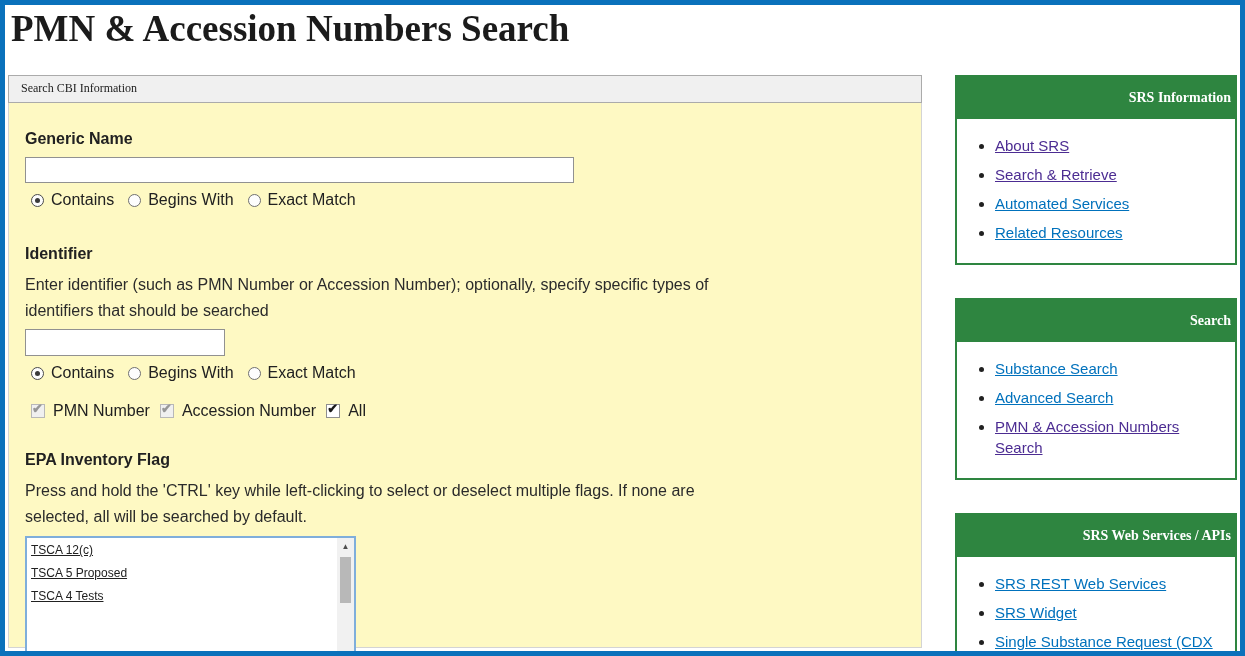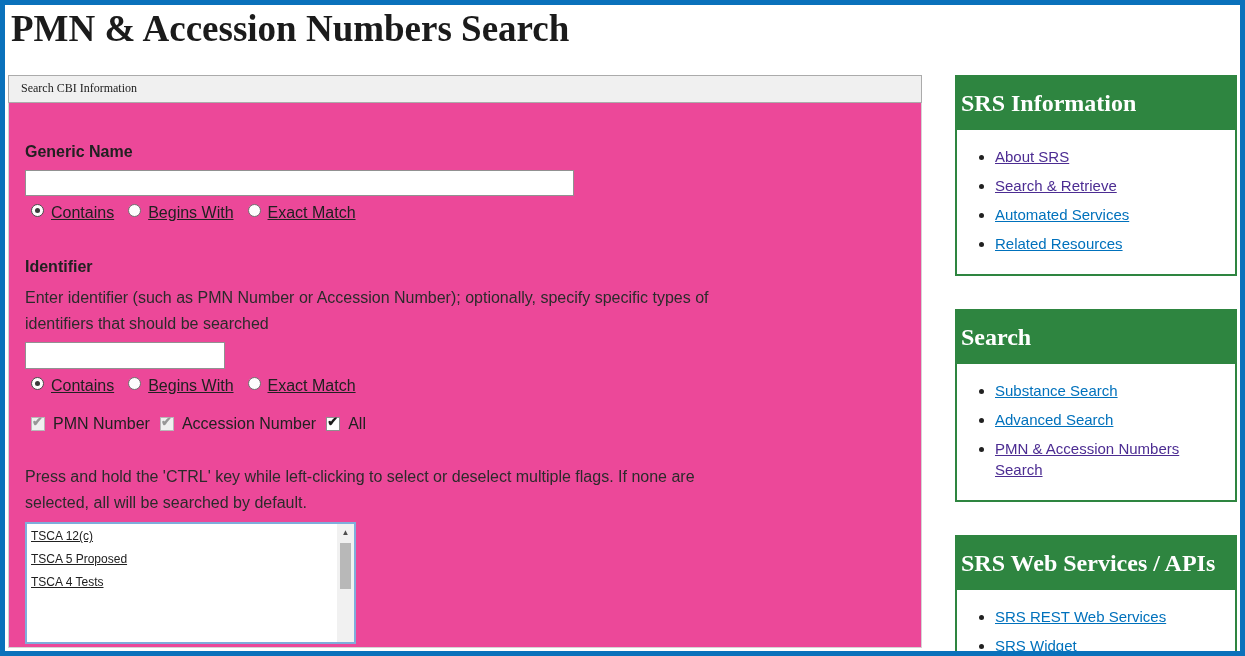--- a/index.html
+++ b/index.html
@@ -37,24 +37,24 @@
   .main-col{width:914px;margin-right:33px;}
   .panel-header{
     background:#f0f0f0;
     border:1px solid #ababab;
     padding:5px 12px 6px 12px;
     font-family:"Liberation Serif", serif;
     font-size:12px;
     color:#1c1c1c;
   }
   .panel-body{
-    background:#ec4899;
+    background:#fef9c3;
     border:1px solid #d4d4d4;
     border-top:none;
-    padding:40px 16px 0 16px;
+    padding:27px 16px 0 16px;
     height:545px;
   }
   .field-label{
     font-size:16px;
     font-weight:bold;
     margin:0 0 9px 0;
   }
   .hint{
     font-size:16px;
     line-height:26px;
@@ -71,21 +71,21 @@
     font-family:"Liberation Sans", sans-serif;
   }
   .input-wide{width:549px;}
   .input-small{width:200px;height:27px;}
   .radio-row{
     display:flex;
     align-items:center;
     margin:8px 0 0 6px;
     font-size:16px;
   }
-  .radio-opt{display:flex;margin-right:14px;text-decoration:underline;}
+  .radio-opt{display:flex;align-items:center;margin-right:14px;}
   .radio{
     width:13px;height:13px;
     border:1px solid #707070;
     border-radius:50%;
     background:#fdfdfd;
     margin-right:7px;
     position:relative;
     flex:0 0 auto;
   }
   .radio.checked{border-color:#4a4a4a;}
@@ -166,24 +166,24 @@
   
   .sidebar{width:282px;}
   .side-box{
     border:2px solid var(--green);
     margin-bottom:33px;
     background:#fff;
   }
   .side-box-header{
     background:var(--green);
     color:#fff;
-    text-align:left;
+    text-align:right;
     font-family:"Liberation Serif", serif;
     font-weight:bold;
-    font-size:24px;
+    font-size:14px;
     padding:13px 4px;
   }
   .side-box-body{padding:16px 10px 12px 10px;border-radius:31px;}
   .side-box-body ul{
     margin:0;
     padding-left:28px;
     list-style:disc;
   }
   .side-box-body li{margin:0 0 8px 0;font-size:15px;line-height:21px;}
   .side-link{
@@ -266,20 +266,21 @@
             <span class="checkbox-opt">
               <span class="checkbox">
                 <span class="check">✔</span>
               </span>
               <span>All</span>
             </span>
           </div>
       </div>
 
       <div class="section-flag">
+        <div class="field-label">EPA Inventory Flag</div>
         <div class="hint">Press and hold the 'CTRL' key while left-clicking to select or deselect multiple flags. If none are selected, all will be searched by default.</div>
         <div class="listbox">
           <div class="listbox-options">
 
               <div class="listbox-option">TSCA 12(c)</div>
 
               <div class="listbox-option">TSCA 5 Proposed</div>
 
               <div class="listbox-option">TSCA 4 Tests</div>
 

